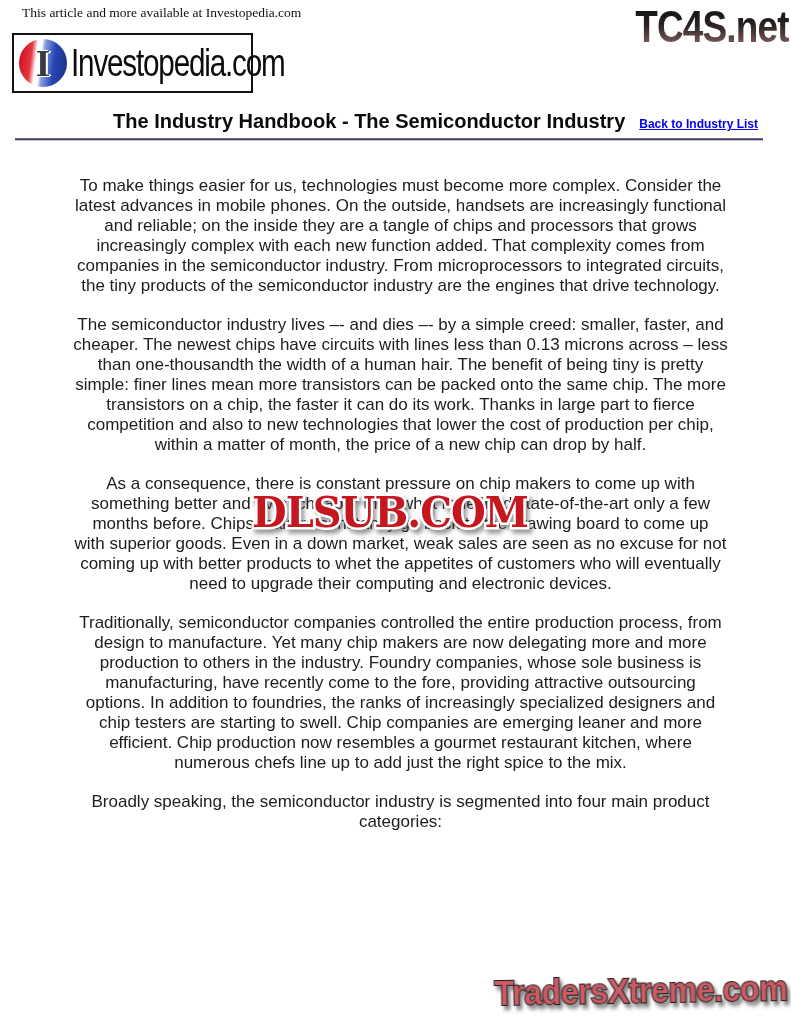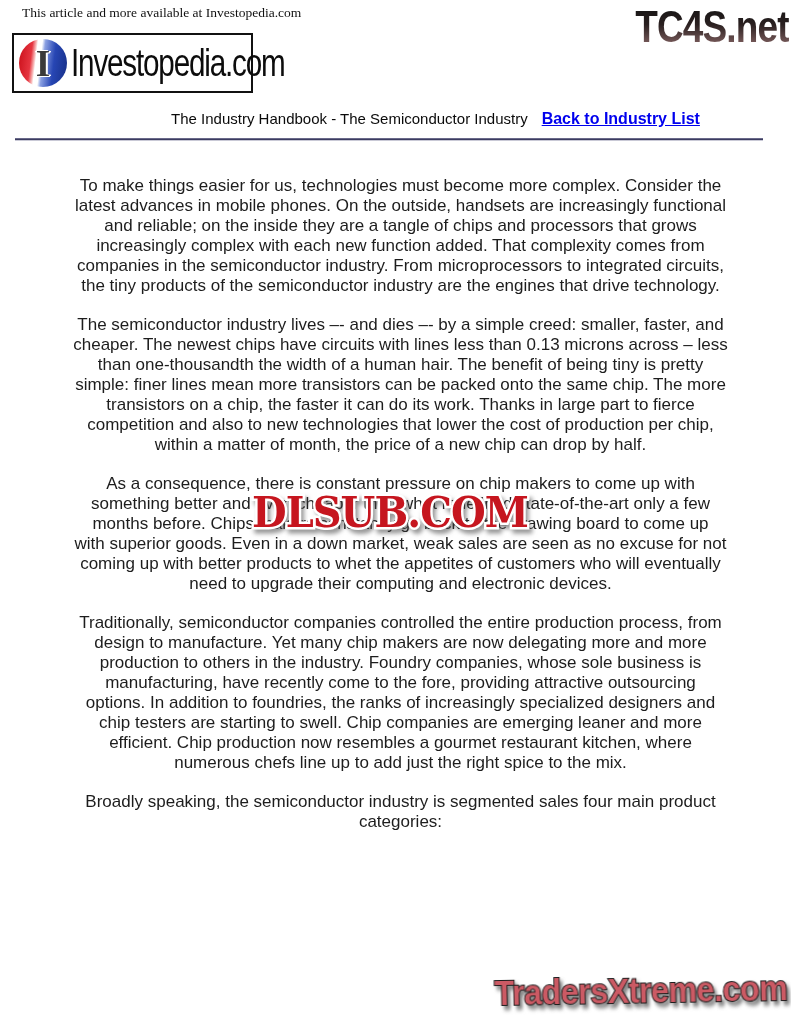--- a/index.html
+++ b/index.html
@@ -82,26 +82,26 @@
   
   .title-row {
     position: absolute;
     left: 0; top: 110px;
     width: 100%;
     padding-left: 80px;
     text-align: center;
     white-space: nowrap;
   }
   .doc-title {
-    font-size: 15px;
-    font-weight: 400;
+    font-size: 20px;
+    font-weight: 700;
     color: #0a0a0a;
   }
   .back-link {
-    font-size: 16px;
+    font-size: 12px;
     font-weight: 700;
     color: #0000ee;
     text-decoration: underline;
     margin-left: 14px;
     cursor: pointer;
   }
   .rule {
     position: absolute;
     left: 15px; top: 138px;
     width: 748px; height: 3px;
@@ -209,21 +209,21 @@
 coming up with better products to whet the appetites of customers who will eventually
 need to upgrade their computing and electronic devices.</p>
     <p>Traditionally, semiconductor companies controlled the entire production process, from
 design to manufacture. Yet many chip makers are now delegating more and more
 production to others in the industry. Foundry companies, whose sole business is
 manufacturing, have recently come to the fore, providing attractive outsourcing
 options. In addition to foundries, the ranks of increasingly specialized designers and
 chip testers are starting to swell. Chip companies are emerging leaner and more
 efficient. Chip production now resembles a gourmet restaurant kitchen, where
 numerous chefs line up to add just the right spice to the mix.</p>
-    <p>Broadly speaking, the semiconductor industry is segmented sales four main product
+    <p>Broadly speaking, the semiconductor industry is segmented into four main product
 categories:</p>
   </div>
 
   <div class="wm-middle">DLSUB.COM</div>
 
 
   <div class="wm-bottomright">TradersXtreme.com</div>
 
 </div>
 

